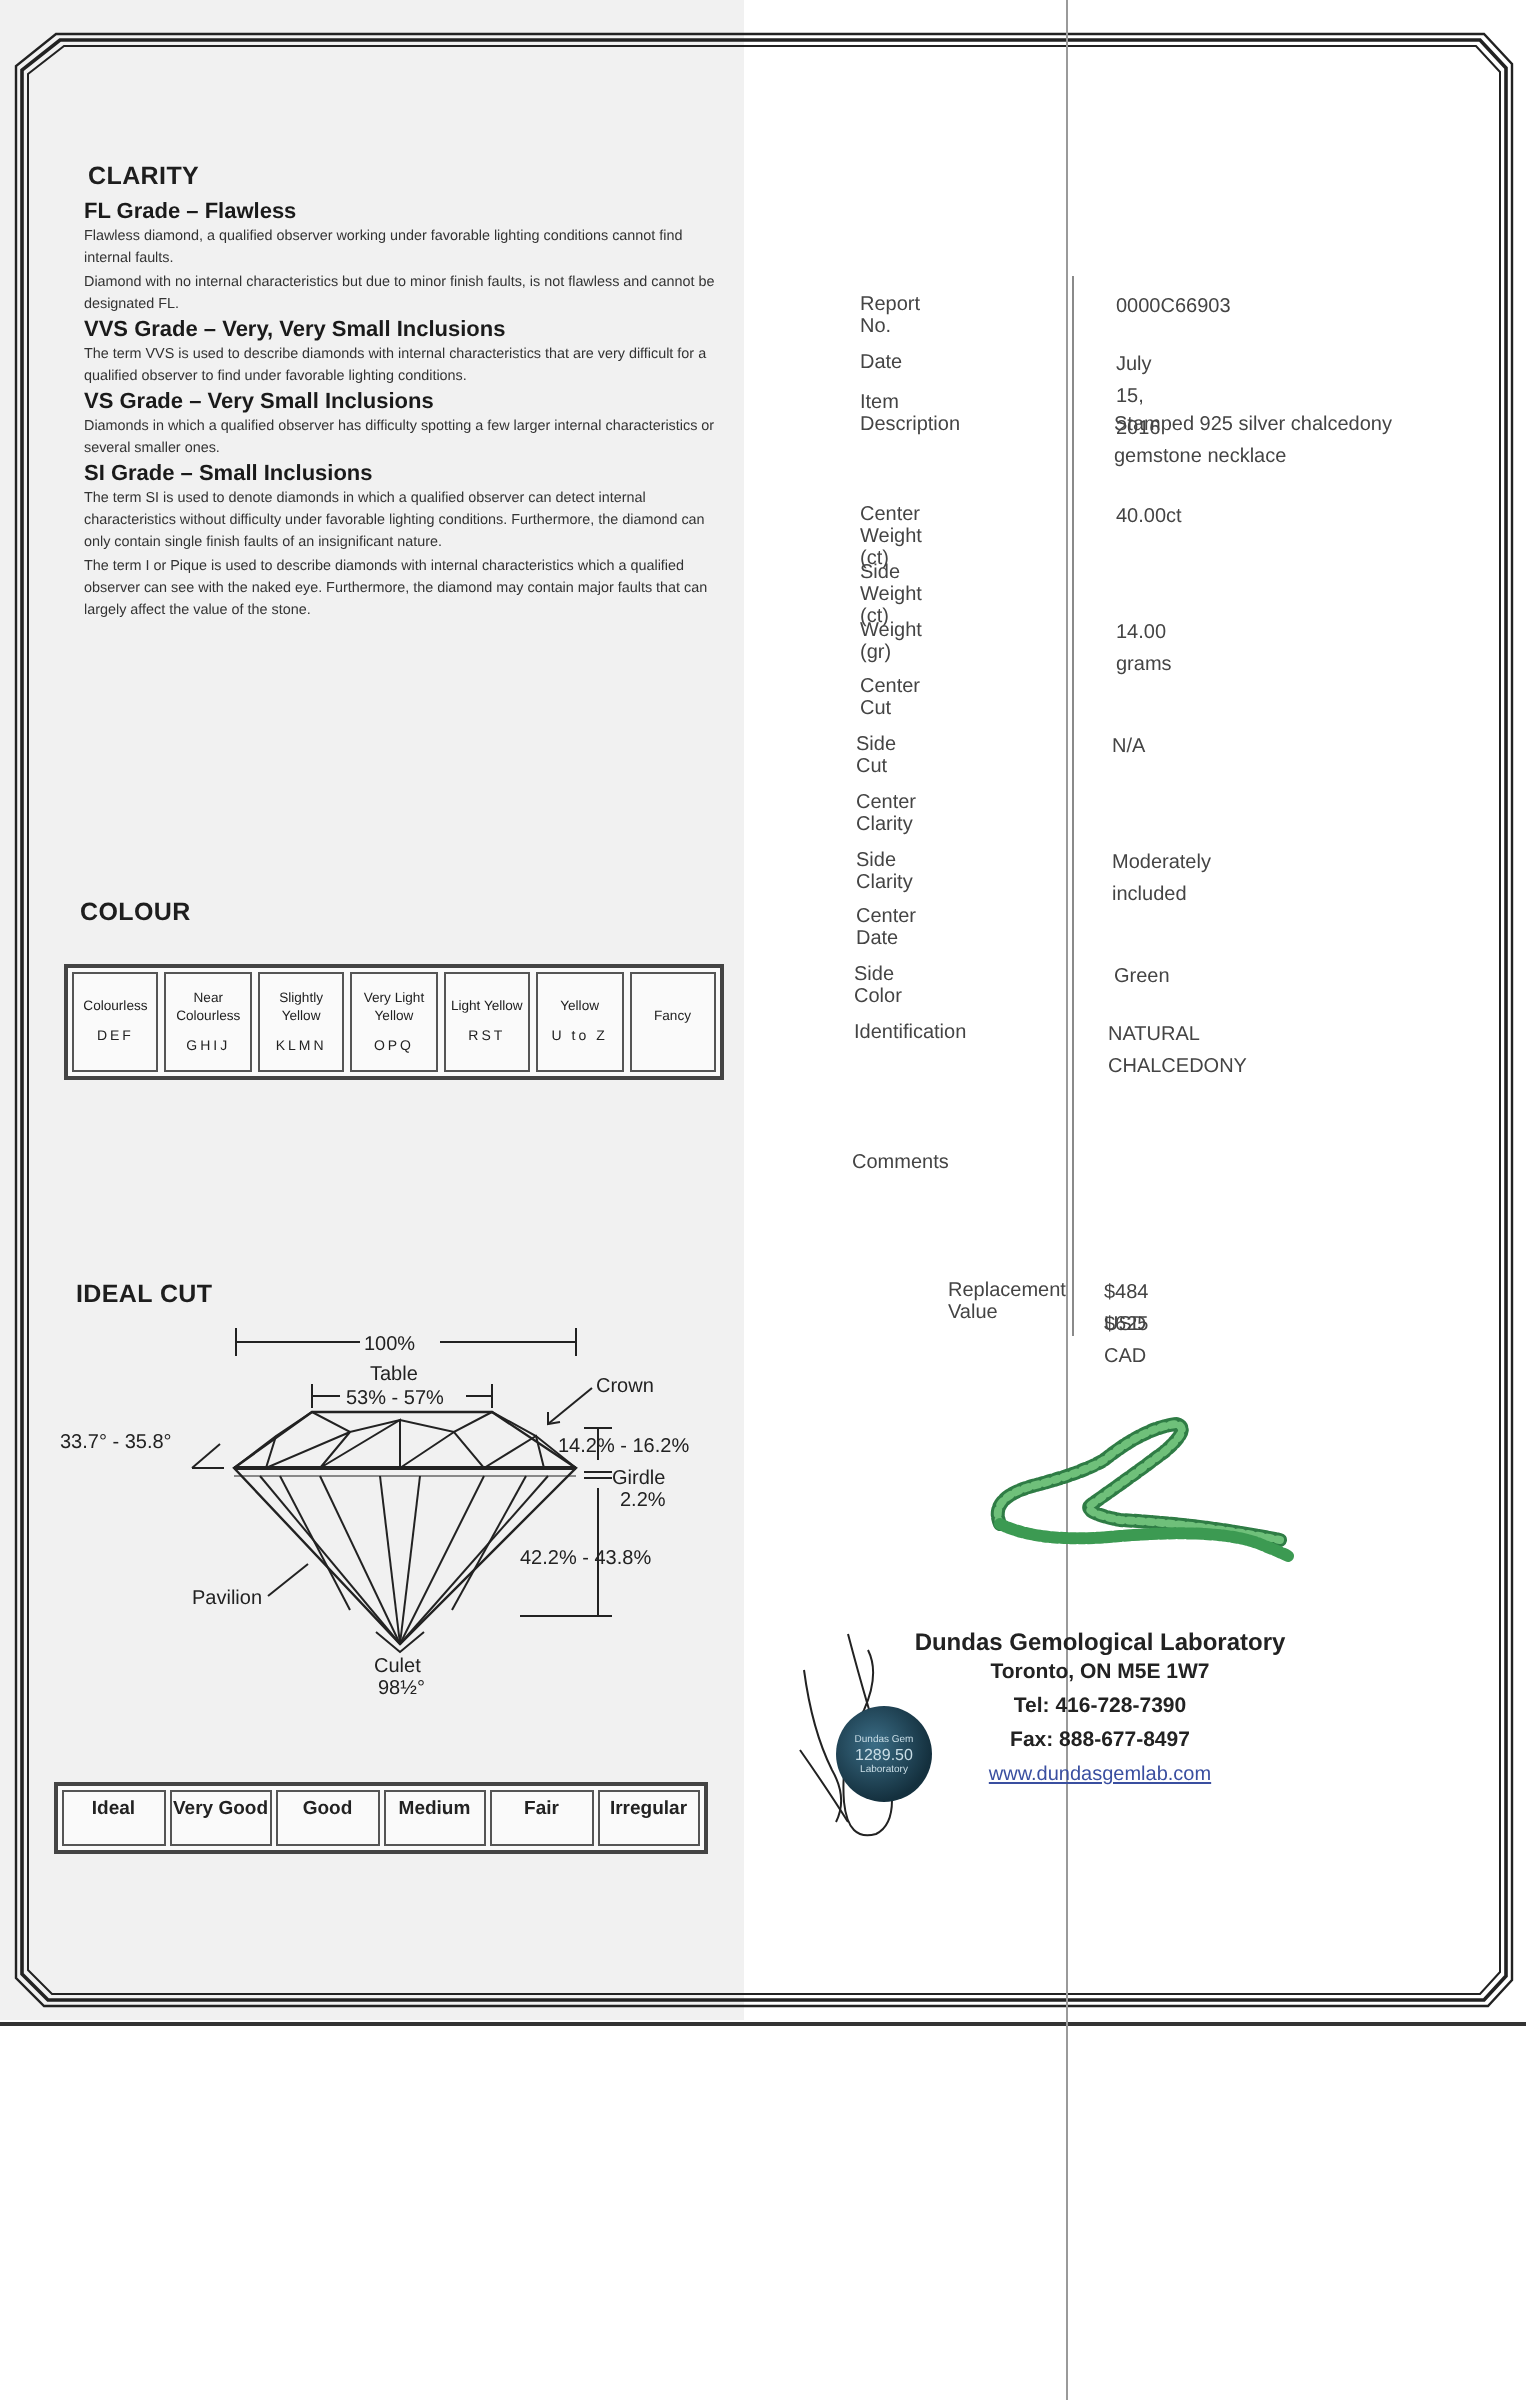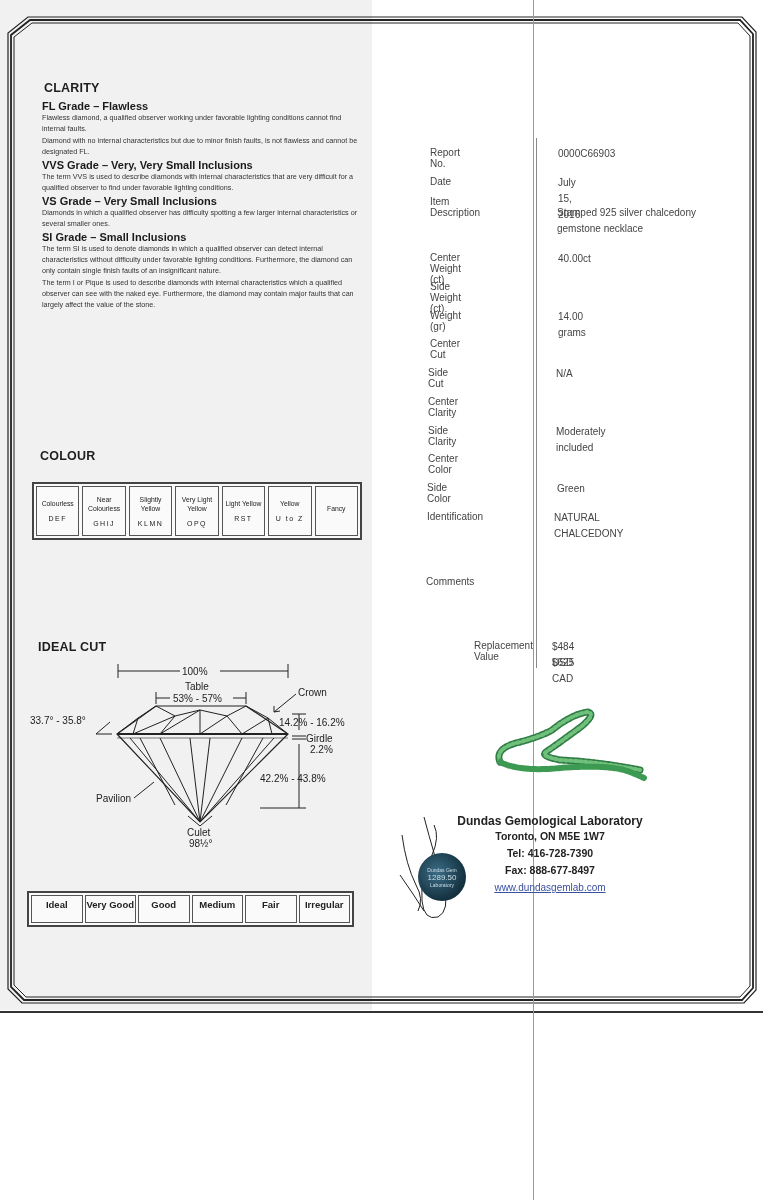--- a/index.html
+++ b/index.html
@@ -202,21 +202,21 @@
 
   <div class="r-label" style="top:367px; left:428px;">Side Cut</div>
   <div class="r-value" style="top:366px; left:556px;">N/A</div>
 
   <div class="r-label" style="top:396px; left:428px;">Center Clarity</div>
   <div class="r-value" style="top:395px;"></div>
 
   <div class="r-label" style="top:425px; left:428px;">Side Clarity</div>
   <div class="r-value" style="top:424px; left:556px;">Moderately included</div>
 
-  <div class="r-label" style="top:453px; left:428px;">Center Color</div>
+  <div class="r-label" style="top:453px; left:428px;">Center Date</div>
   <div class="r-value" style="top:452px;"></div>
 
   <div class="r-label" style="top:482px; left:427px;">Side Color</div>
   <div class="r-value" style="top:481px; left:557px;">Green</div>
 
   <div class="r-label" style="top:511px; left:427px;">Identification</div>
   <div class="r-value" style="top:510px; left:554px;">NATURAL CHALCEDONY</div>
 
   <div class="r-label" style="top:576px; left:426px;">Comments</div>
   <div class="r-value" style="top:575px;"></div>

